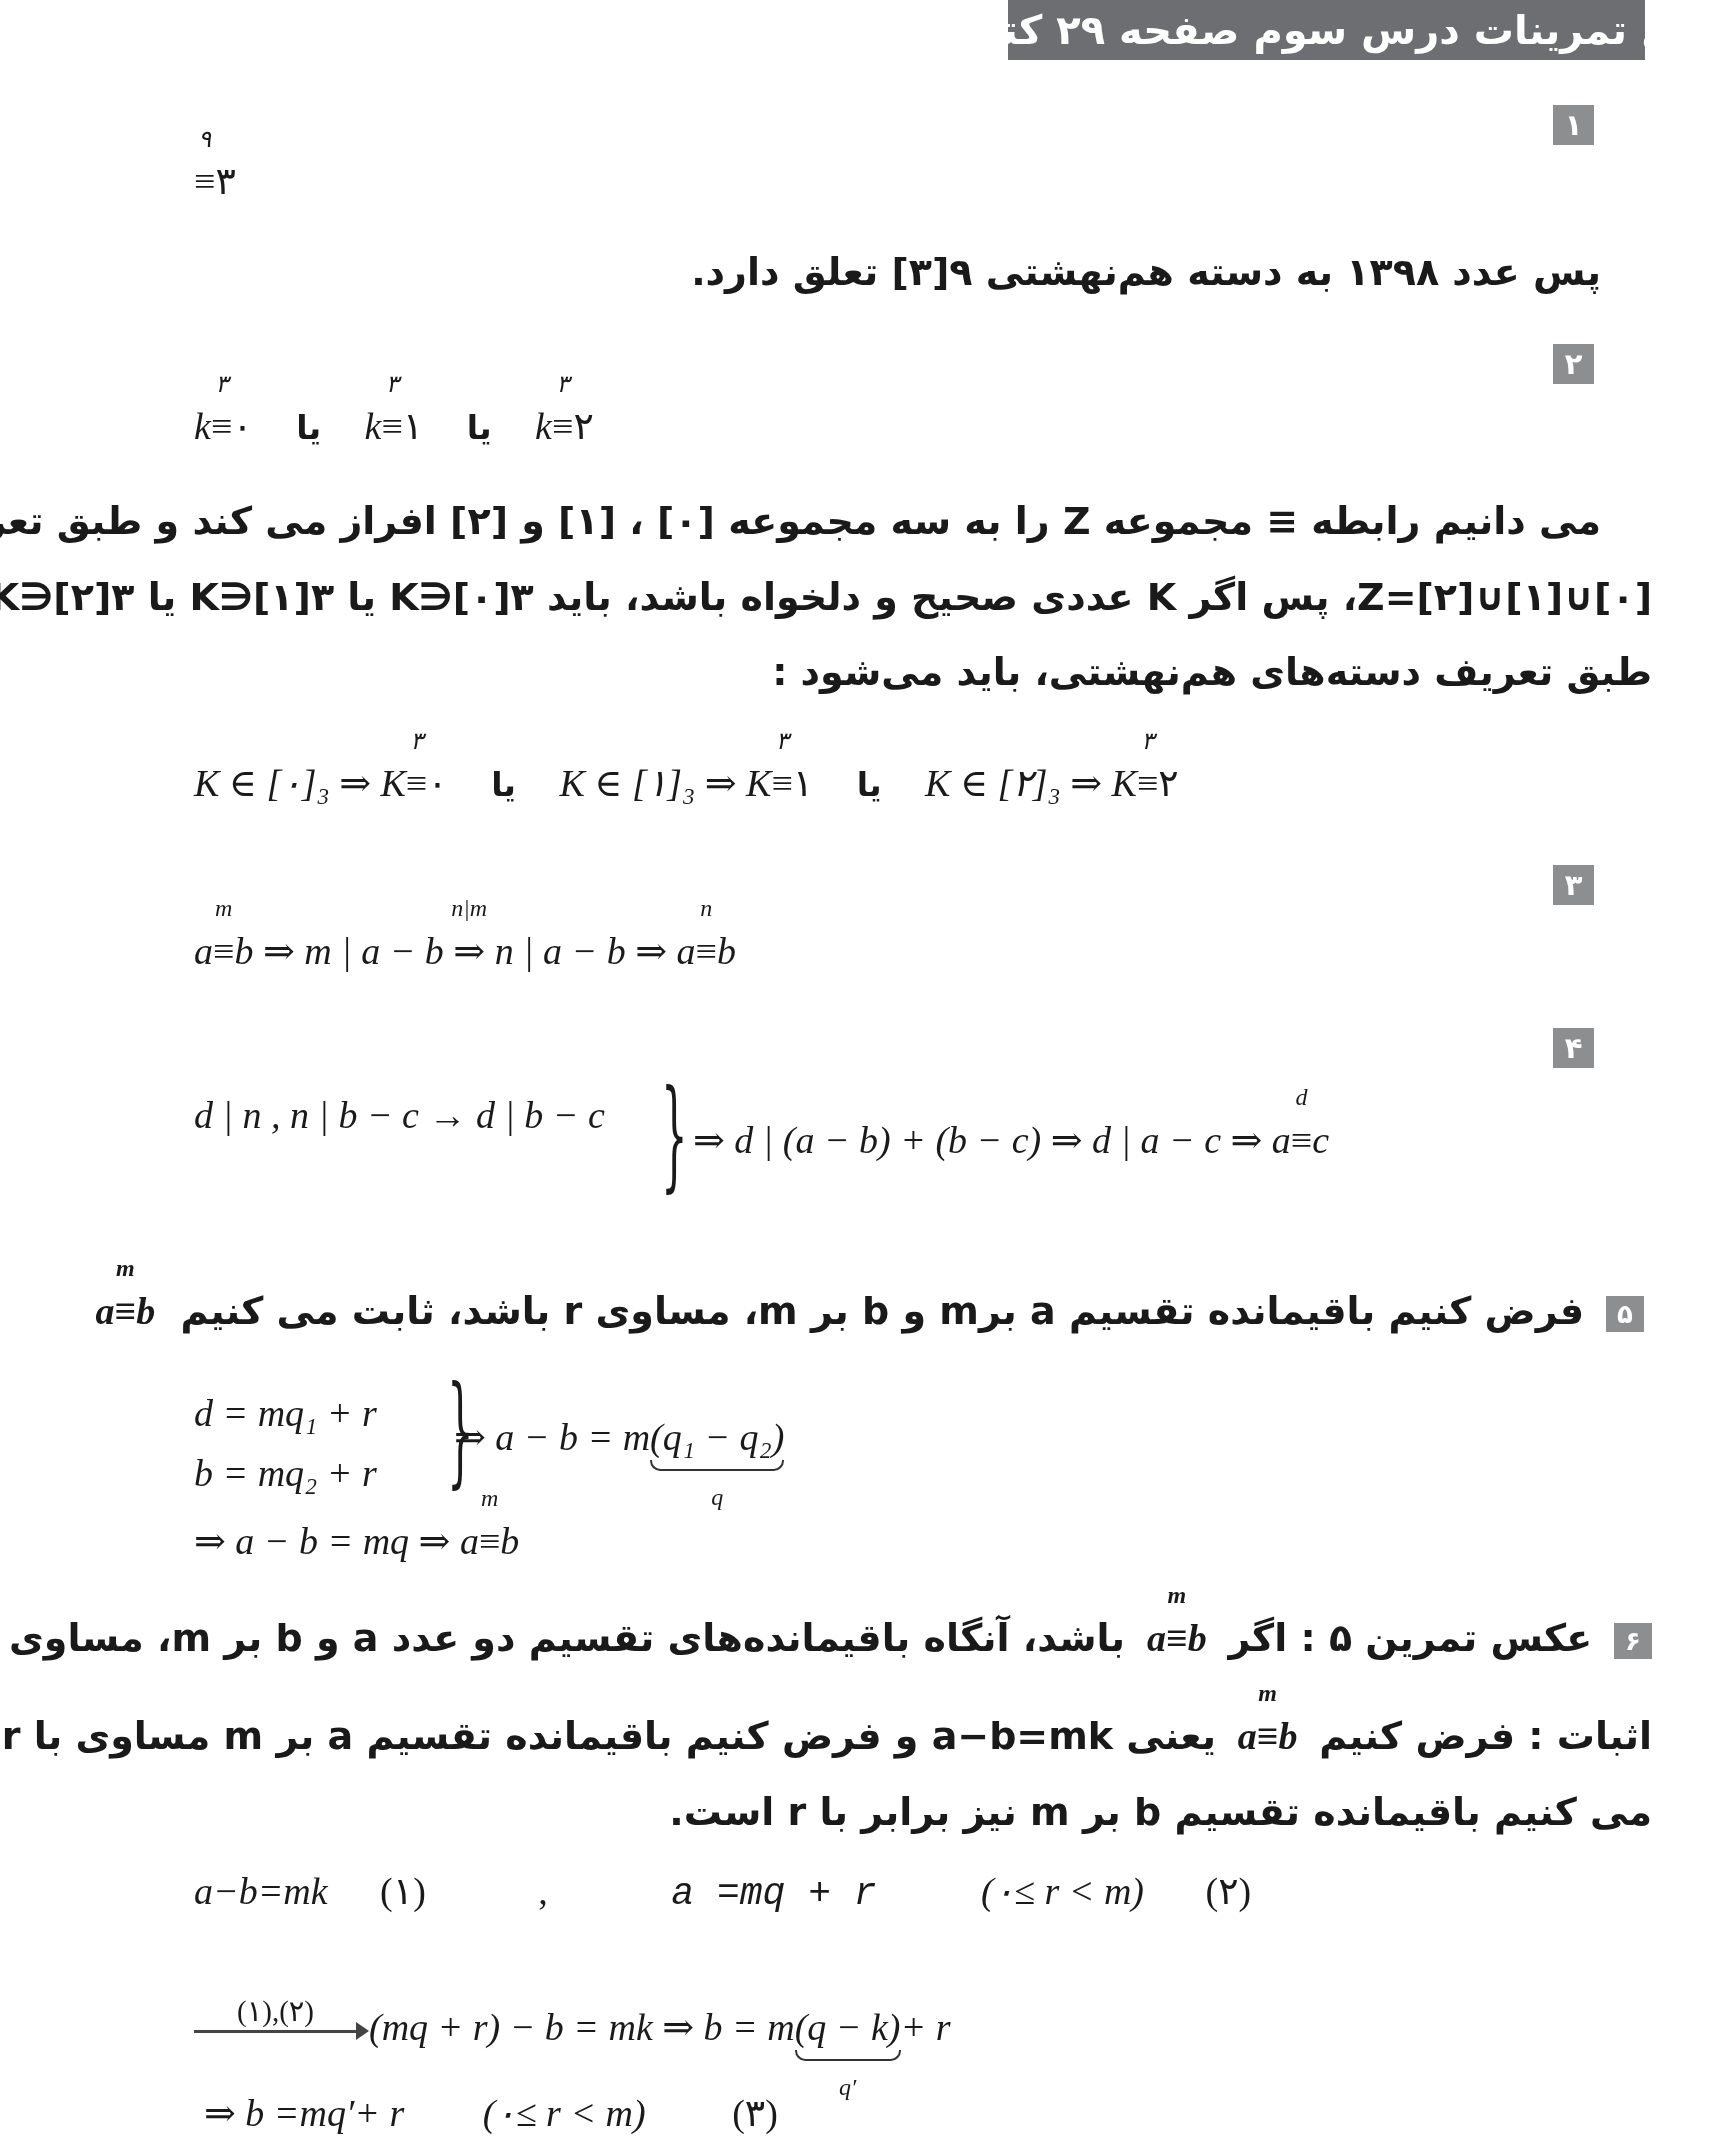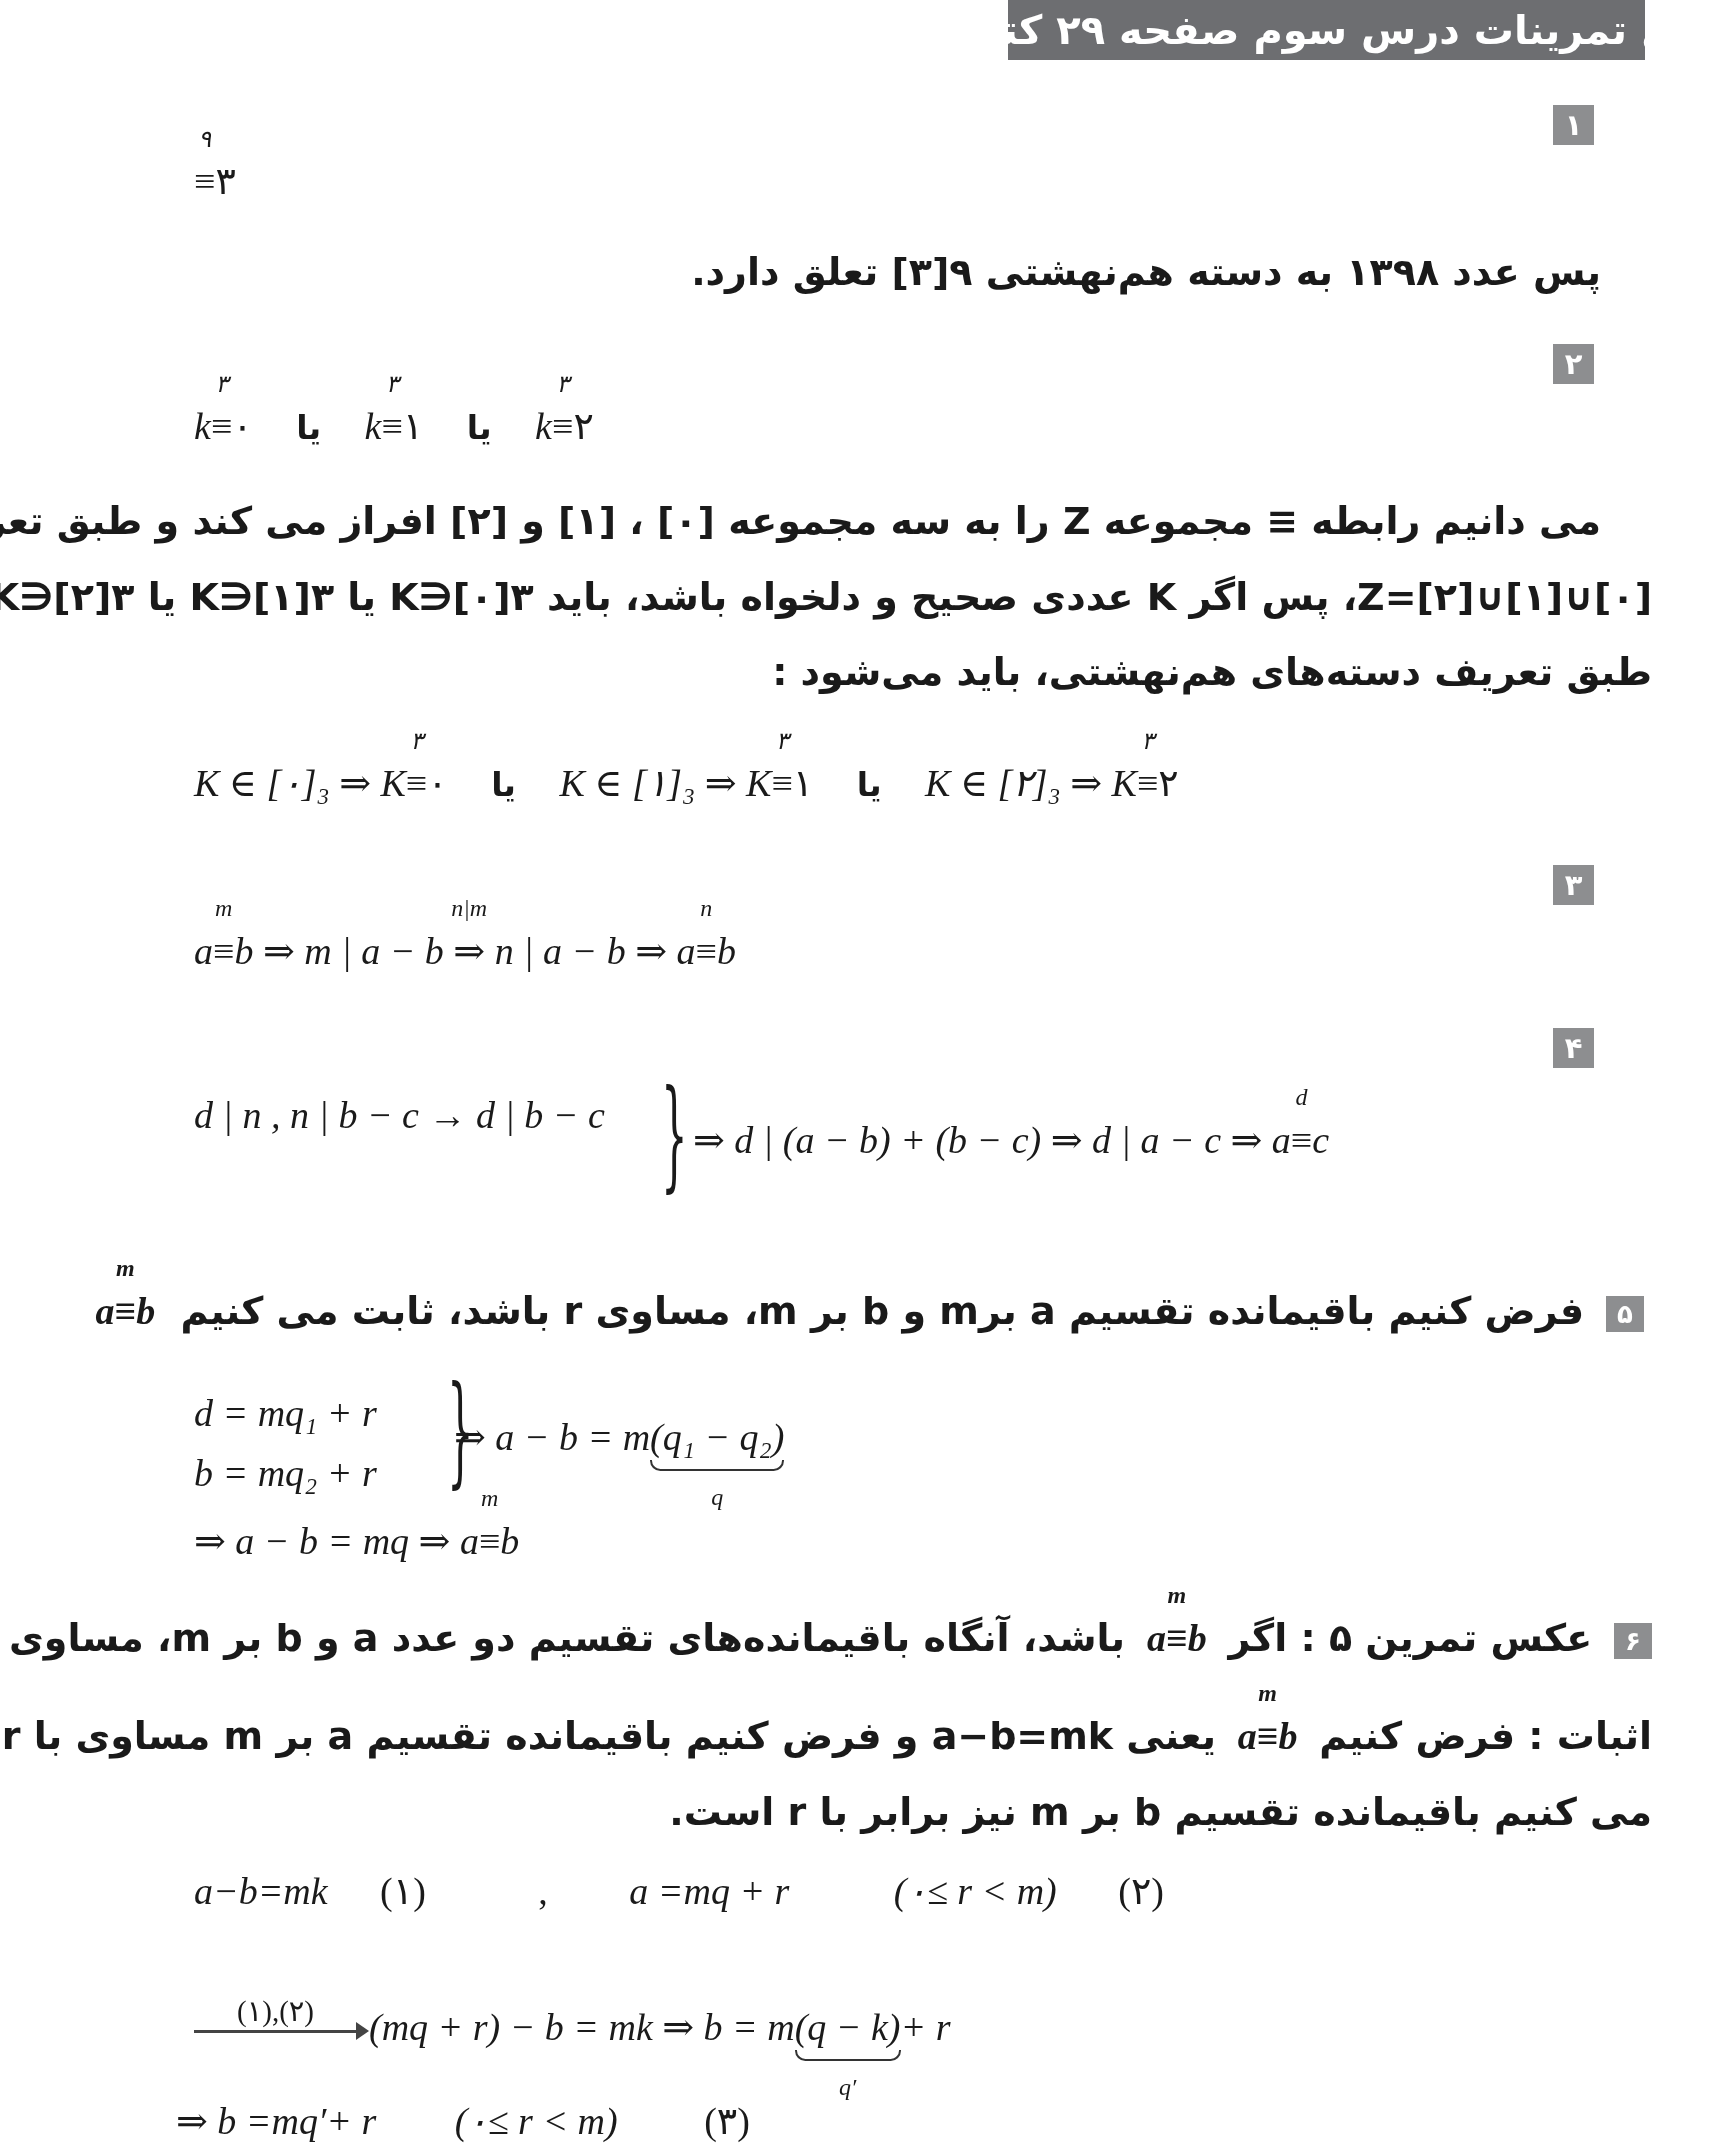--- a/index.html
+++ b/index.html
@@ -103,25 +103,25 @@
   <span>اثبات :</span>
   <span>فرض کنیم</span>
   <span class="math" style="margin:0 8.6px;"><i>a</i><span class="cong"><span class="mod">m</span>≡</span><i>b</i></span>
   <span>یعنی a−b=mk و فرض کنیم باقیمانده تقسیم a بر m مساوی با r باشد، ثابت</span>
 </div>
 <div class="abs rtl" style="right:69px;top:1790px;">می کنیم باقیمانده تقسیم b بر m نیز برابر با r است.</div>
 <div class="abs math" style="left:194px;top:1869px;">
   <i>a−b=mk</i>
   <span style="margin-left:43px;">(۱)</span>
   <span style="margin-left:103px;">,</span>
-  <i style="margin-left:72px;">a =mq + r</i>
+  <i style="margin-left:114px;font-family:Liberation Mono, monospace;">a =mq + r</i>
   <i style="margin-left:95px;">(۰≤ r &lt; m)</i>
   <span style="margin-left:52px;">(۲)</span>
 </div>
 <div class="abs math" style="left:194px;top:2005px;">
   <span class="arrow-lab"><span>(۱),(۲)</span></span><i>(mq + r) − b = mk ⇒ b = m</i><span class="ub"><i>(q − k)</i><span class="ubline"></span><span class="ublab">q′</span></span><i>+ r</i>
 </div>
-<div class="abs math" style="left:176px;top:2091px;margin-top:8px;">
+<div class="abs math" style="left:204px;top:2091px;">
   <i>⇒ b =mq′+ r</i>
   <i style="margin-left:69px;">(۰≤ r &lt; m)</i>
   <span style="margin-left:77px;">(۳)</span>
 </div>
 
 
 </body></html>

